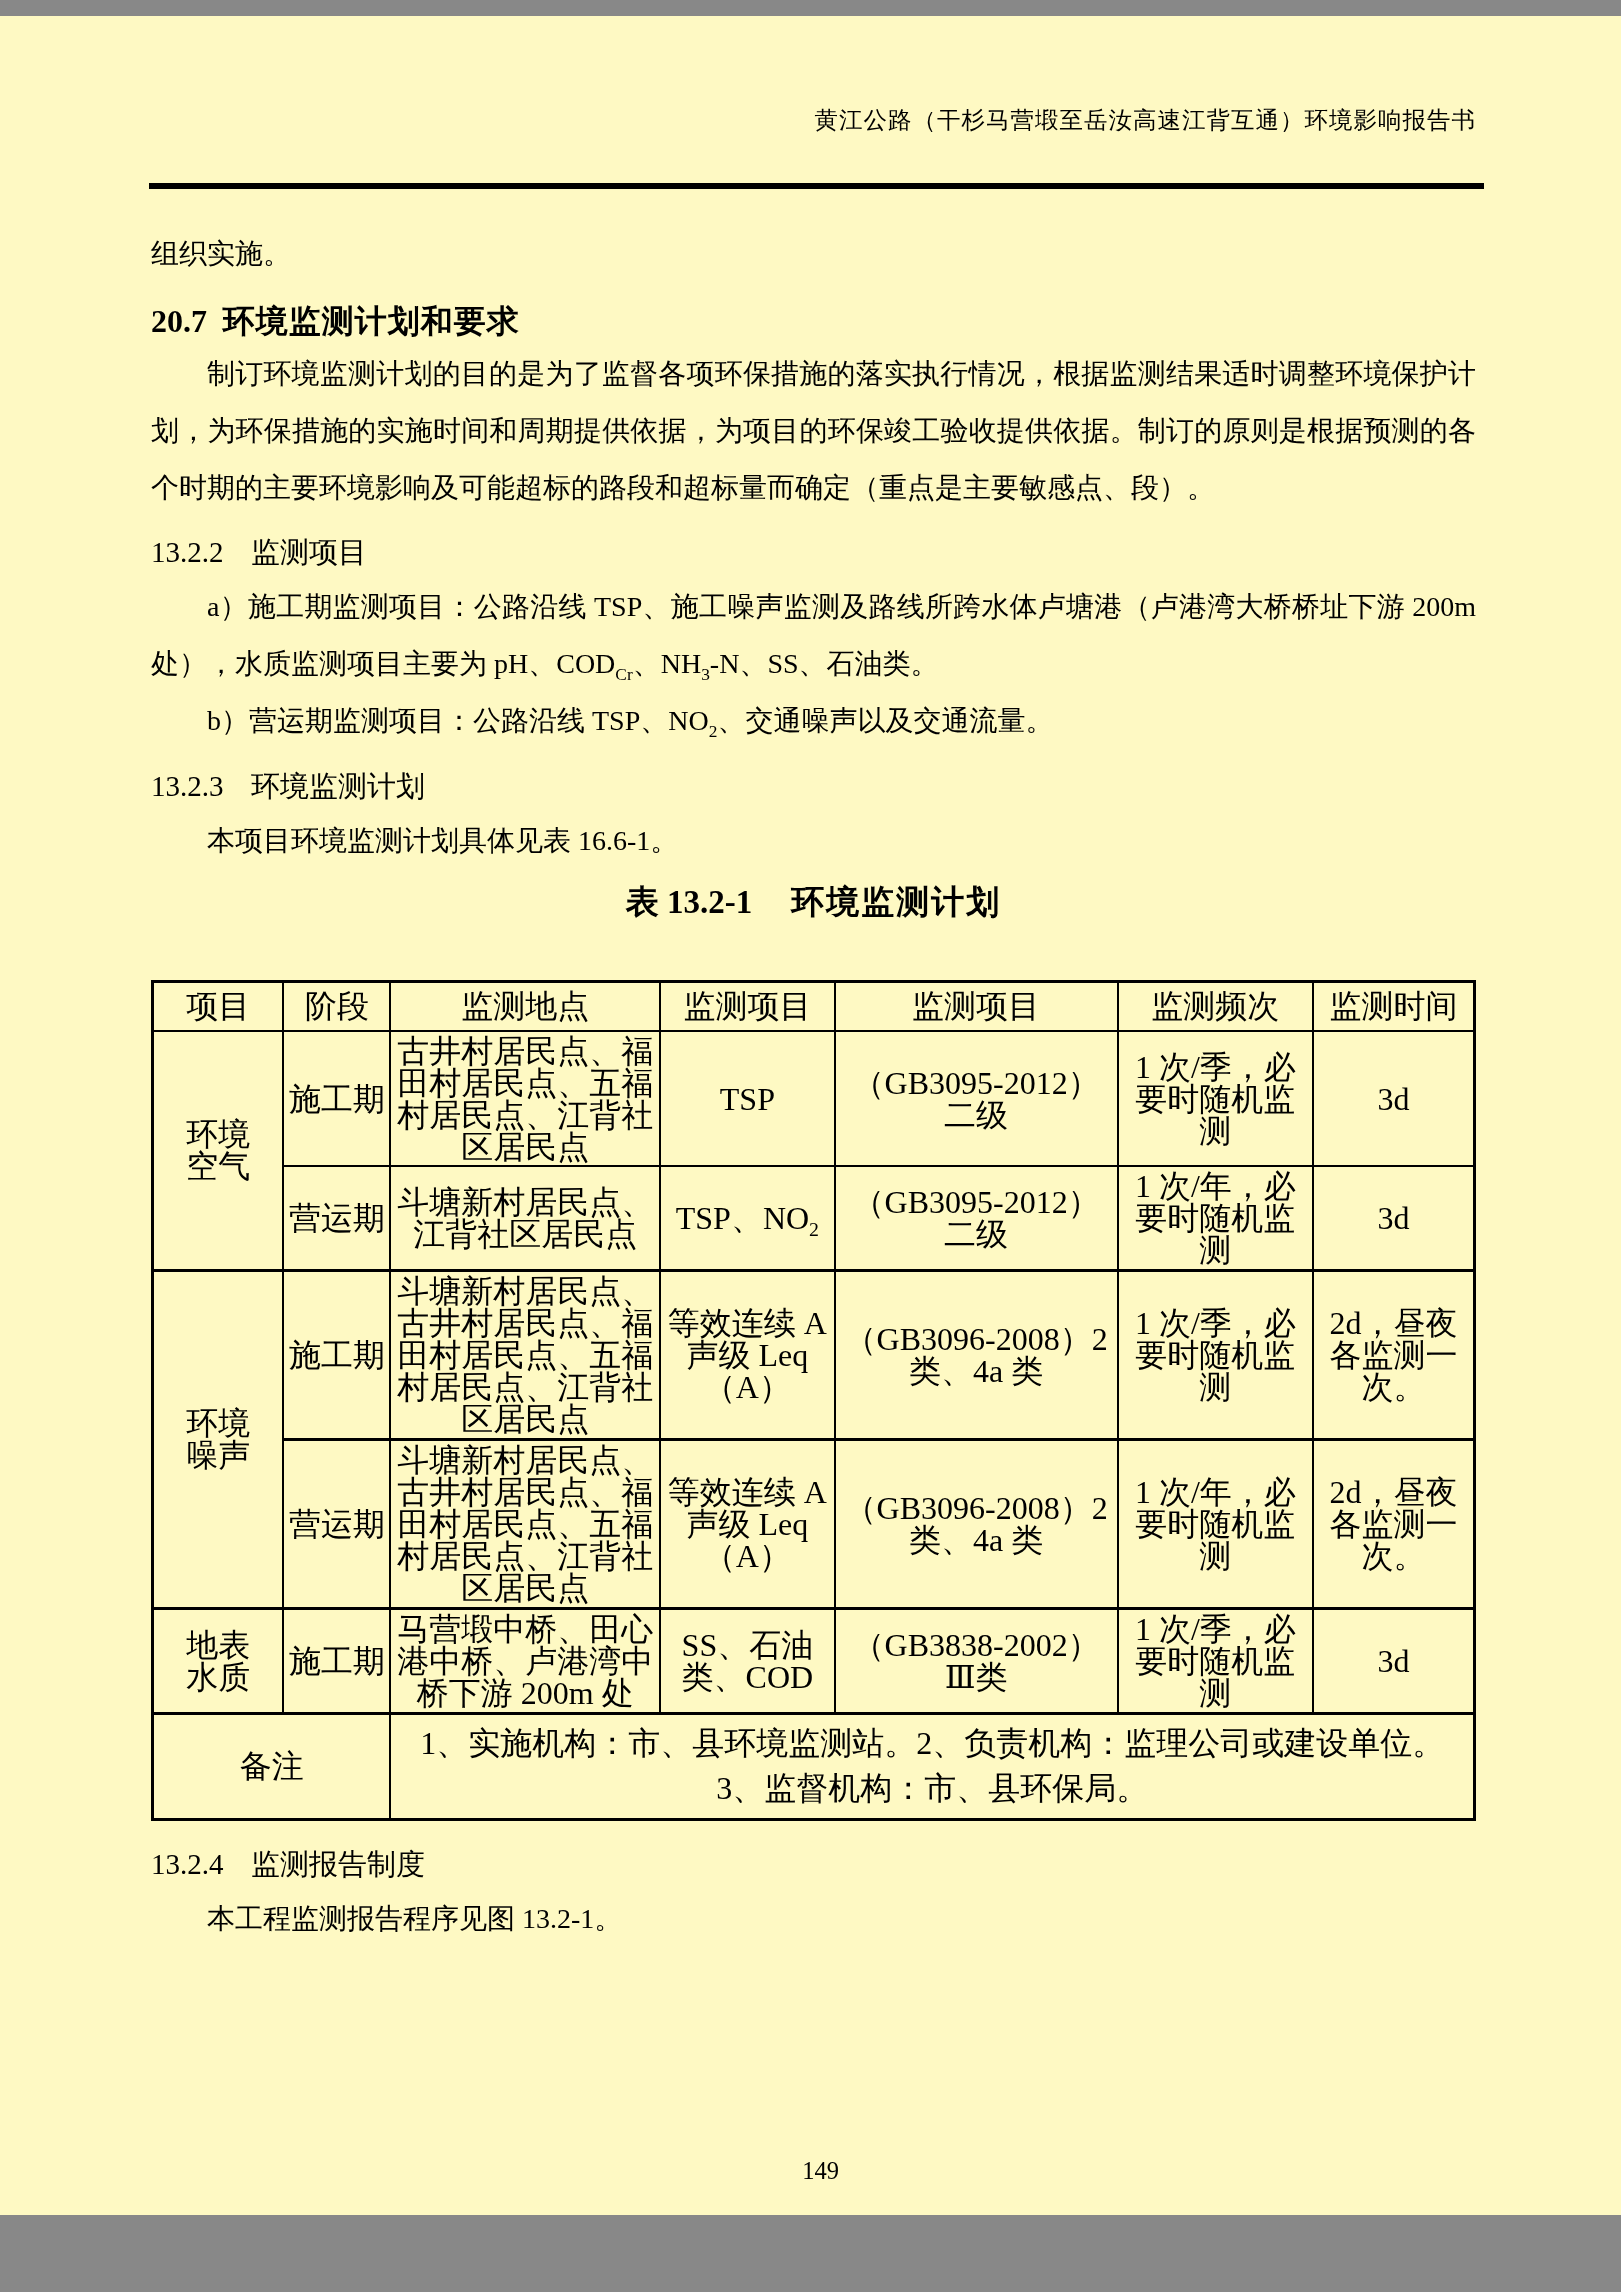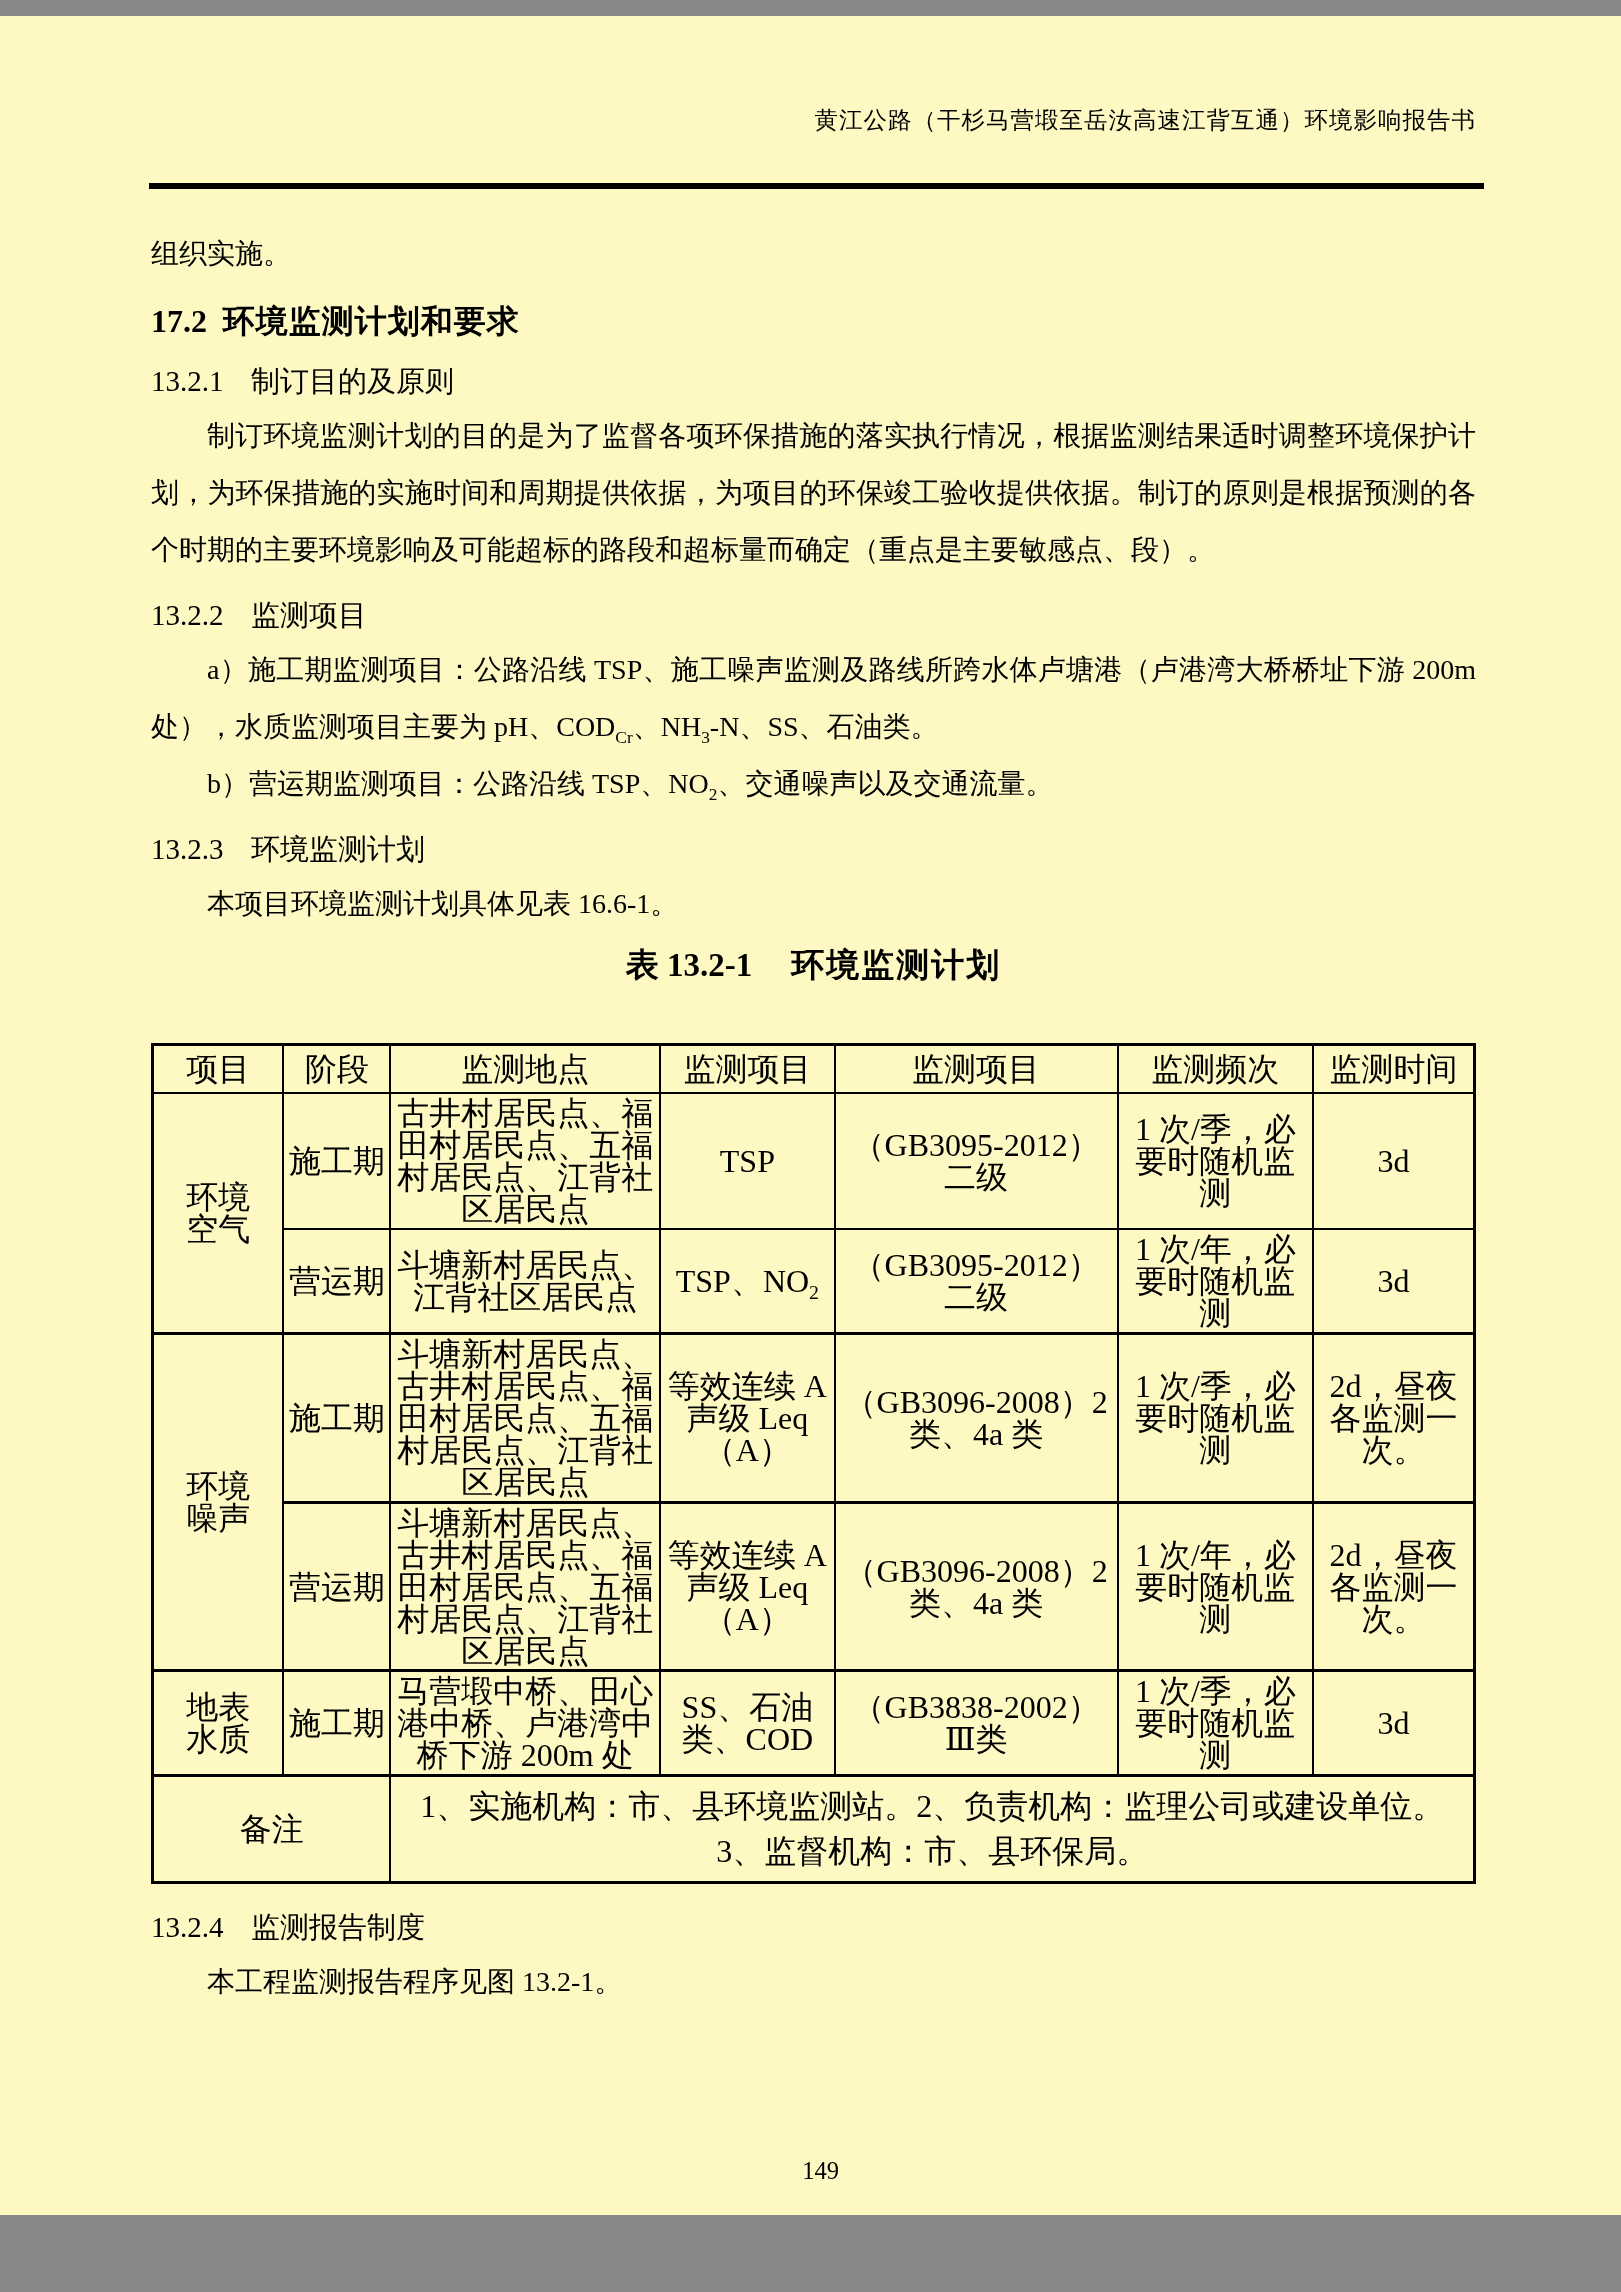--- a/index.html
+++ b/index.html
@@ -83,26 +83,23 @@
   <div class="running-header">
     <span>黄江公路（干杉马营塅至岳汝高速江背互通）环境影响报告书</span>
   </div>
   <div class="header-rule"></div>
 
   <div class="content">
 
     <p class="body no-indent">组织实施。</p>
 
     <h2 class="sec">
-      <span class="h-num">17.2</span><span class="h-title">环境监测计划和要求</span>
+      <span class="h-num">20.7</span><span class="h-title">环境监测计划和要求</span>
     </h2>
 
-    <h3 class="sub">
-      <span class="h-num">13.2.1</span><span>制订目的及原则</span>
-    </h3>
 
     <p class="body">制订环境监测计划的目的是为了监督各项环保措施的落实执行情况，根据监测结果适时调整环境保护计划，为环保措施的实施时间和周期提供依据，为项目的环保竣工验收提供依据。制订的原则是根据预测的各个时期的主要环境影响及可能超标的路段和超标量而确定（重点是主要敏感点、段）。</p>
 
     <h3 class="sub">
       <span class="h-num">13.2.2</span><span>监测项目</span>
     </h3>
 
     <p class="body"><span>a）施工期监测项目：公路沿线 TSP、施工噪声监测及路线所跨水体卢塘港（卢港湾大桥桥址下游 200m 处），水质监测项目主要为 pH、COD</span><sub>Cr</sub><span>、NH</span><sub>3</sub><span>-N、SS、石油类。</span></p>
 
     <p class="body"><span>b）营运期监测项目：公路沿线 TSP、NO</span><sub>2</sub><span>、交通噪声以及交通流量。</span></p>

